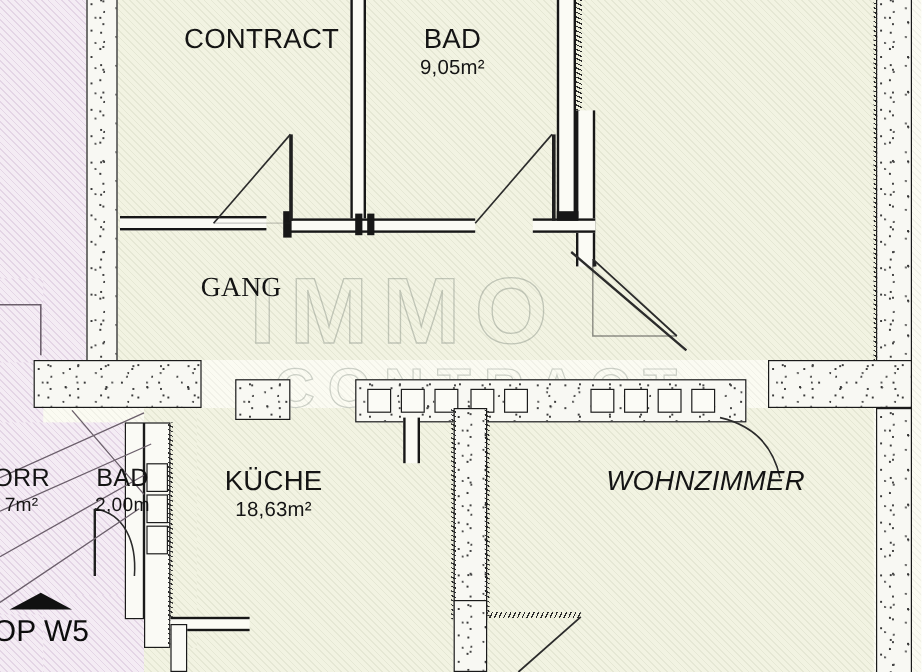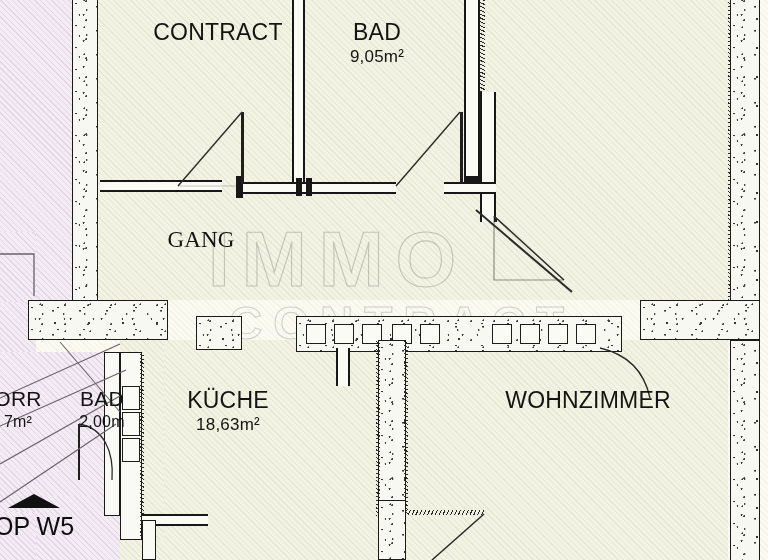--- a/index.html
+++ b/index.html
@@ -321,20 +321,20 @@
   <div class="room-label small" style="left:64px; top:388px; width:76px;">
     <span class="rname">BAD</span>
     <span class="rarea">2,00m</span>
   </div>
 
   <div class="room-label" style="left:150px; top:388px; width:156px;">
     <span class="rname">KÜCHE</span>
     <span class="rarea">18,63m²</span>
   </div>
 
-  <div class="room-label" style="left:470px; top:388px; width:236px;">
+  <div class="room-label" style="left:470px; top:388px; width:236px;font-style:italic;">
     <span class="rname">WOHNZIMMER</span>
   </div>
 
   <div class="tag-arrow" style="left:8px; top:494px;"></div>
   <div class="unit-tag" style="left:-6px; top:512px;">OP W5</div>
 
 </div>
 
 </body></html>

